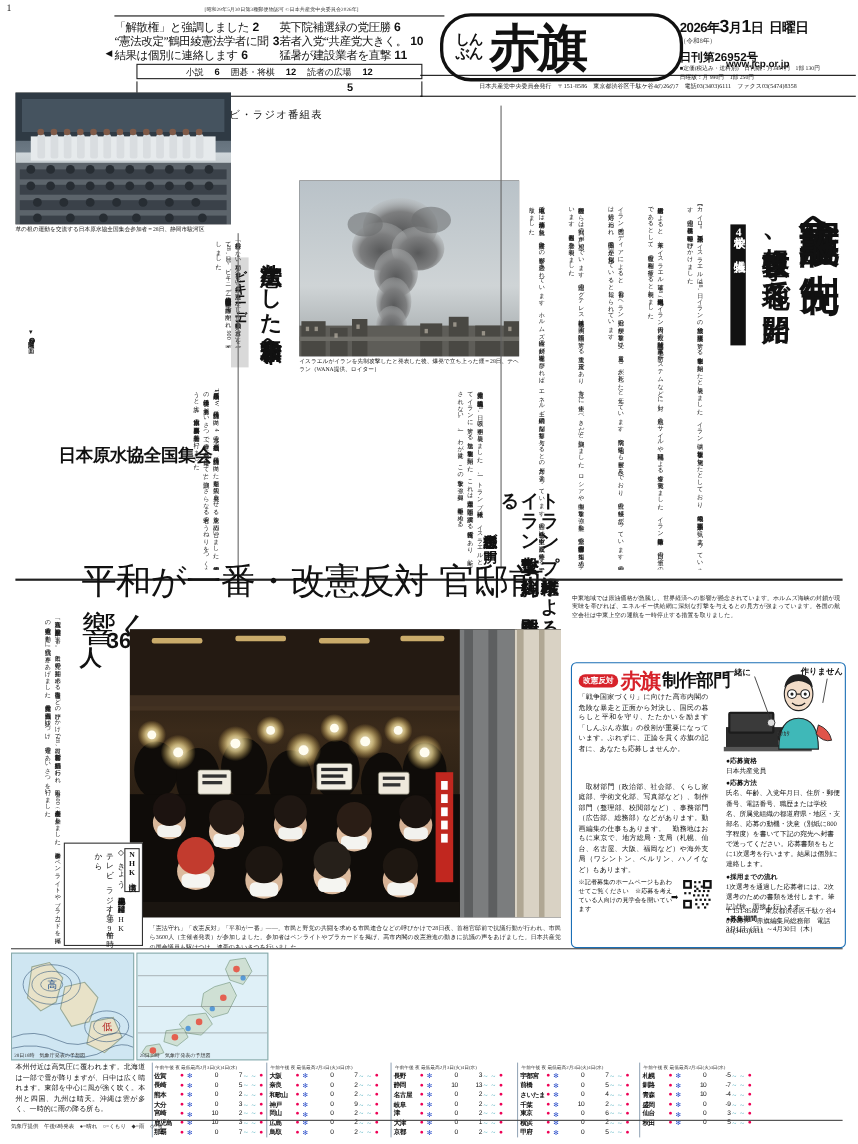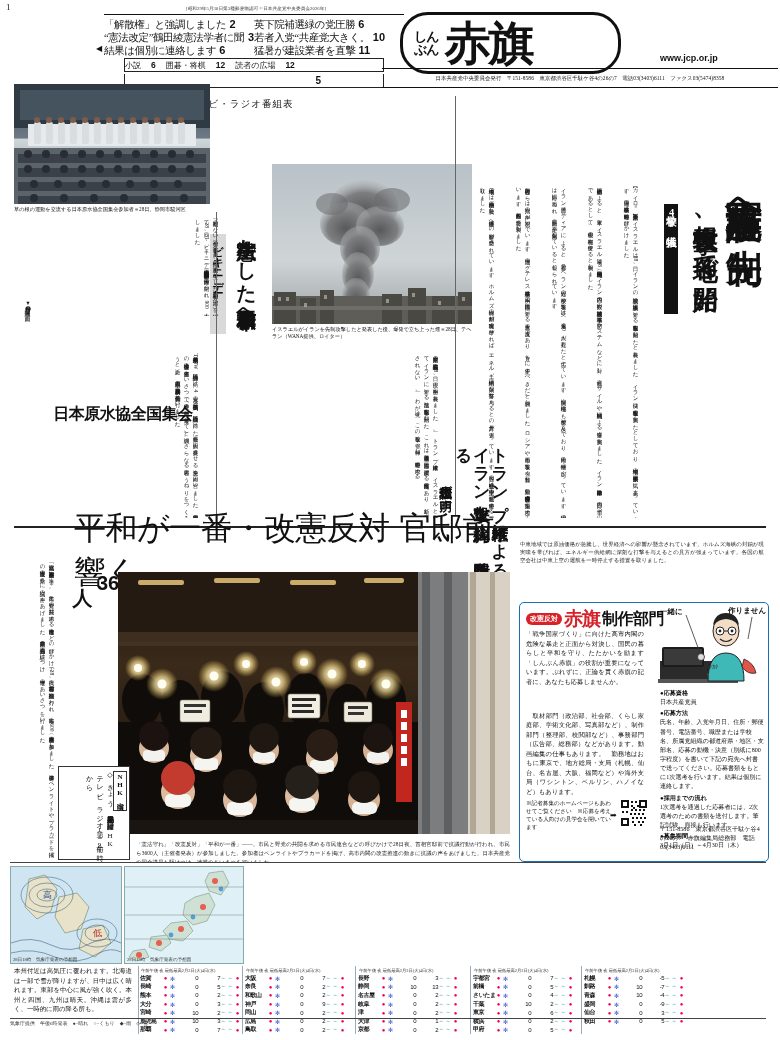--- a/index.html
+++ b/index.html
@@ -25,21 +25,21 @@
 
   .idx{position:absolute;left:104px;top:12px;width:300px;}
   .idx .row{display:flex;align-items:baseline;height:13px;}
   .idx .cell{display:flex;align-items:baseline;white-space:nowrap;}
   .idx .c1{width:150px;}
   .idx .c2{width:150px;}
   .idx .t{font-size:10.5px;letter-spacing:-.4px;overflow:hidden;}
   .idx .n{font-size:11px;font-weight:700;margin-left:3px;font-family:"Liberation Sans",sans-serif;}
   .idx .arrow{position:absolute;left:-8px;top:26px;font-size:8px;}
   .idxbar{position:absolute;left:124px;top:52px;width:258px;height:12px;
-          border:.7px solid #222;display:flex;align-items:center;justify-content:flex-start;gap:10px;}
+          border:.7px solid #222;display:flex;align-items:center;justify-content:center;gap:10px;}
   .idxbar span{font-size:8px;}
   .idxbar b{font-size:8.5px;font-family:"Liberation Sans",sans-serif;}
 
   .tvbar{position:absolute;left:124px;top:68px;width:258px;height:13px;
          border:.7px solid #222;border-top:none;display:flex;align-items:center;justify-content:center;gap:22px;}
   .tvbar span{font-size:9.5px;letter-spacing:1px;margin-top:47px;}
   .tvbar b{font-size:10px;font-family:"Liberation Sans",sans-serif;}
 
   
   .logo{position:absolute;left:400px;top:6px;width:215px;height:56px;
@@ -269,20 +269,29 @@
     </div>
 
     <div class="logo">
       <div class="shinbun">
         <div>しん</div>
         <div>ぶん</div>
       </div>
       <div class="akahata">赤旗</div>
     </div>
 
+    <div class="dateblk">
+      <div class="d1">
+        <span class="y">2026年</span><span>3</span><span class="y">月</span><span>1</span><span class="y">日</span><span class="w">日曜日</span>
+      </div>
+      <div class="d2">（令和8年）</div>
+      <div class="d3">日刊第26952号</div>
+      <div class="px">■定価(税込み・送料別)　日刊紙：月3497円　1部 130円</div>
+      <div class="px">日曜版：月 990円　1部 250円</div>
+    </div>
     <div class="siteurl">www.jcp.or.jp</div>
 
     <div class="pubbar">
       <div class="pb">日本共産党中央委員会発行　〒151-8586　東京都渋谷区千駄ケ谷4の26の7　電話03(3403)6111　ファクス03(5474)8358</div>
     </div>
   </div>
 
   <div class="topframe">
 
 

